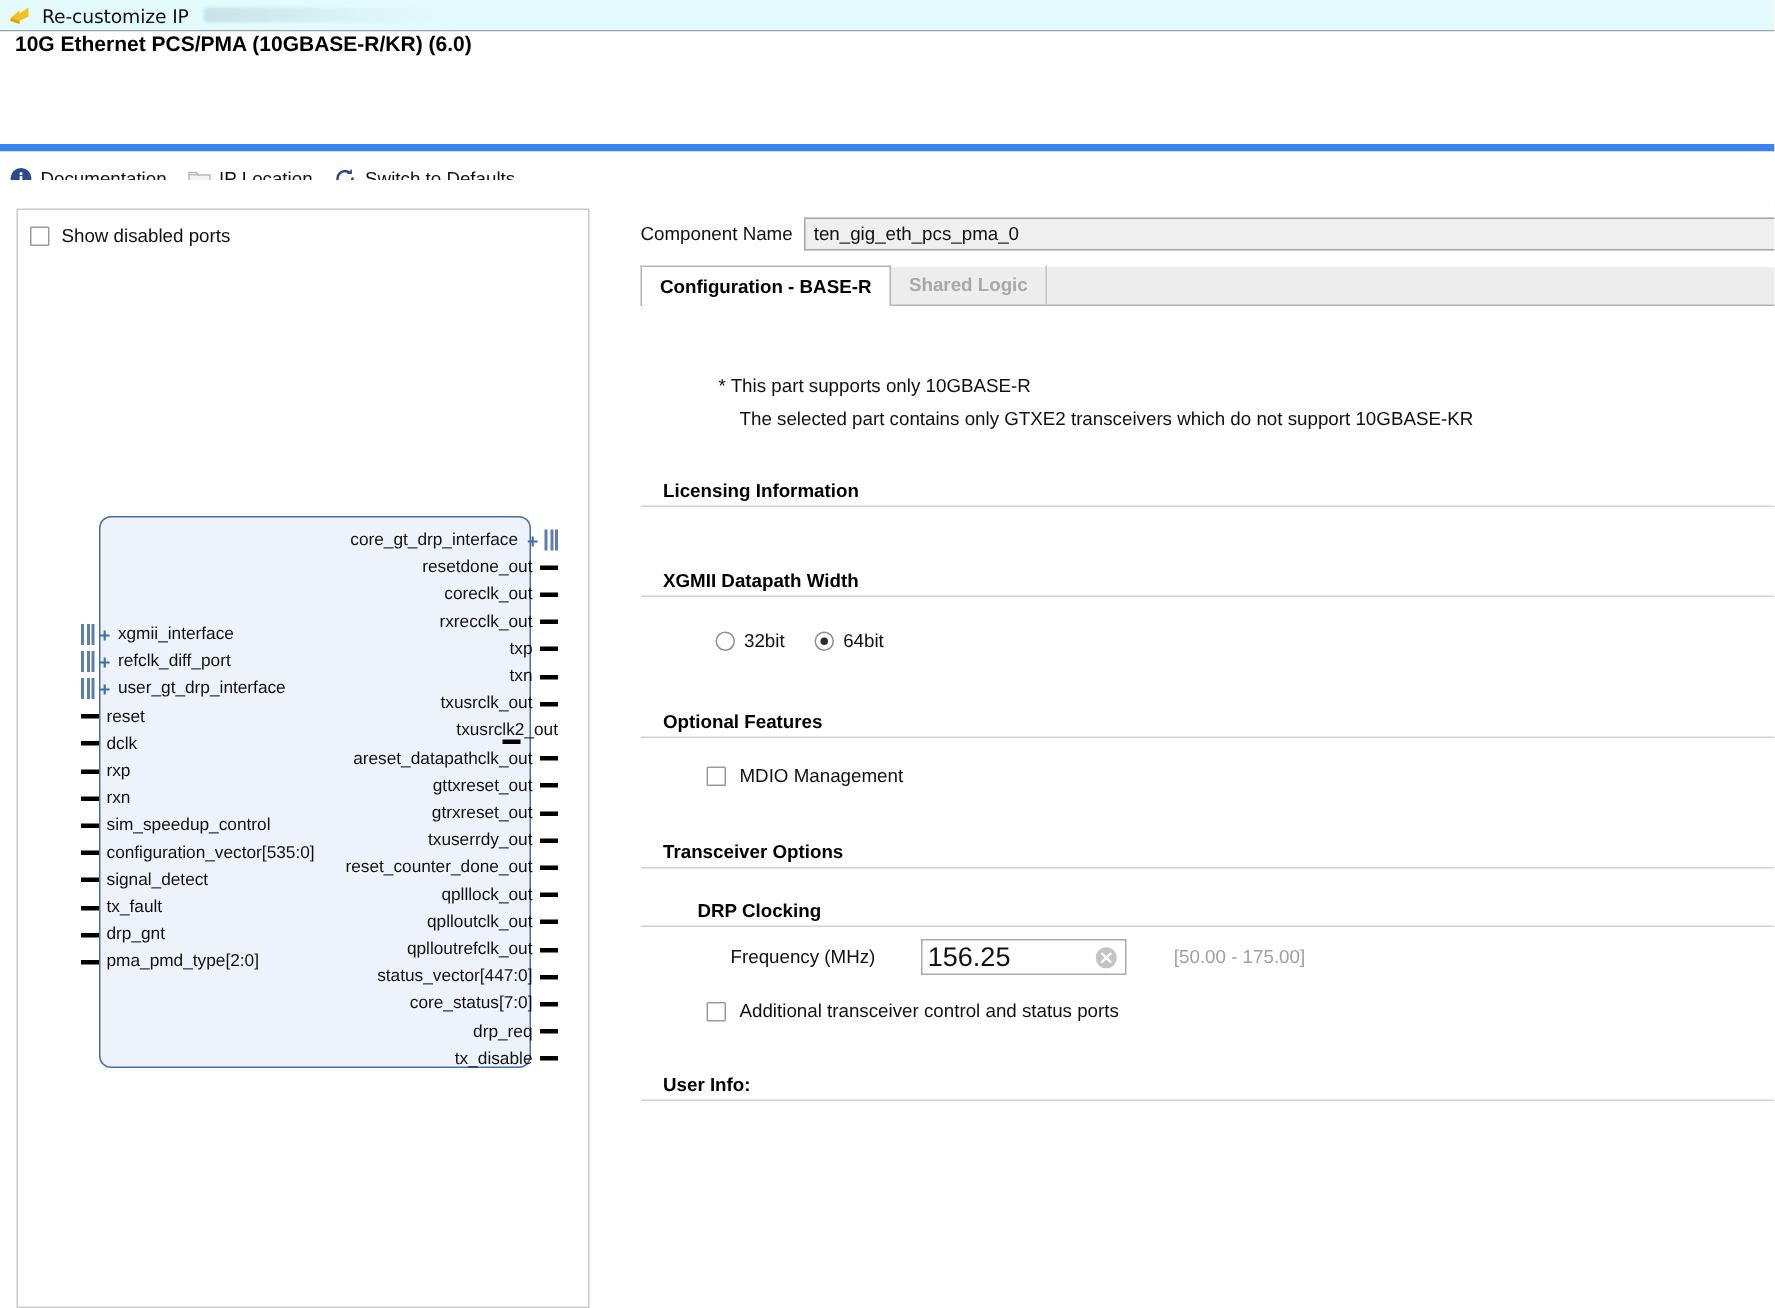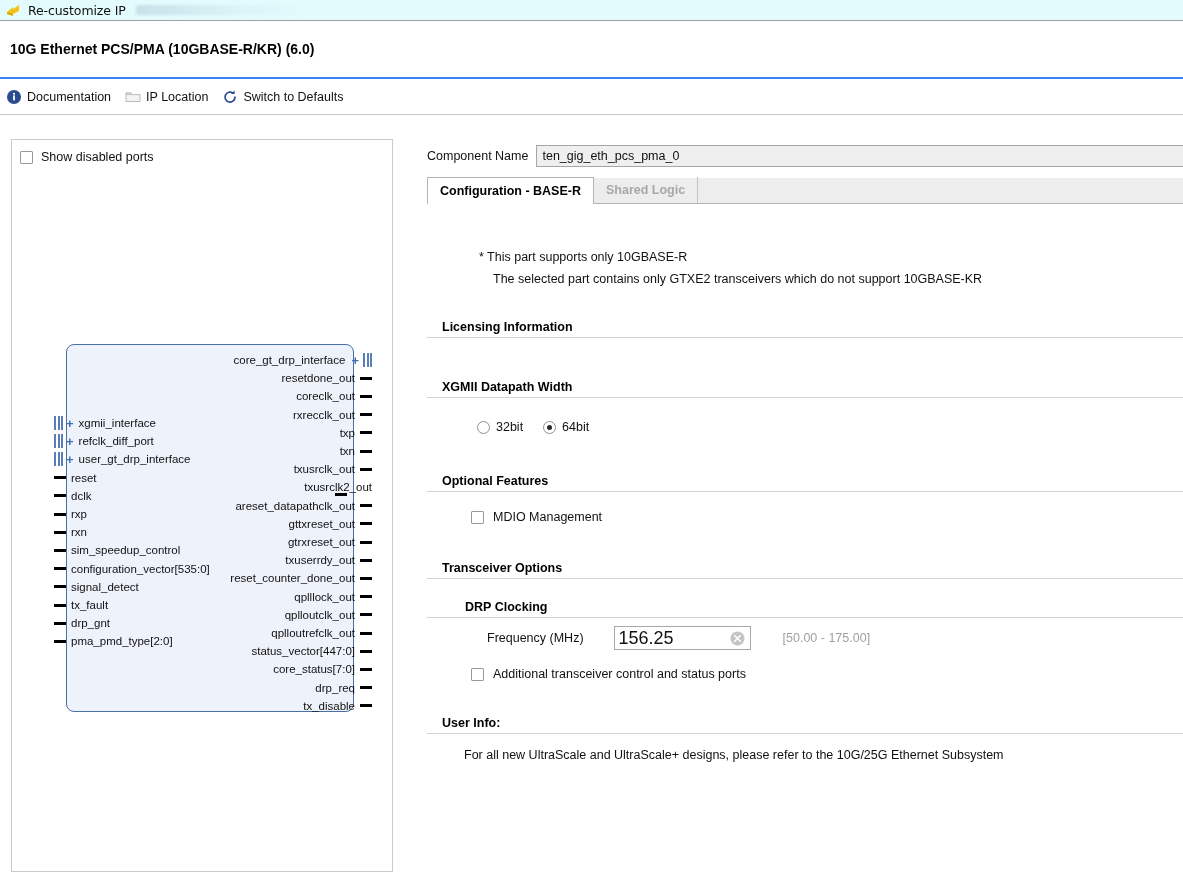--- a/index.html
+++ b/index.html
@@ -45,26 +45,25 @@
     margin-left: 10px;
     height: 10px;
     width: 170px;
     background: linear-gradient(90deg, rgba(175,205,215,.55), rgba(200,225,232,.25) 60%, rgba(227,251,253,0));
     border-radius: 2px;
     filter: blur(1.2px);
   }
 
   
   #header {
-    height: 58px;
-    background: #ffffff;
-    border-bottom: 2px solid #3b82f6;
-    box-sizing: border-box;
-    display: flex;
-    align-items: center;
+    height: 80px;
+    background: #ffffff;
+    border-bottom: 5px solid #3b82f6;
+    box-sizing: border-box;
+    display: flex;
   }
   #header .page-title {
     font-size: 14px;
     font-weight: bold;
     padding-left: 10px;
     color: #000;
   }
 
   
   #toolbar {
@@ -684,17 +683,16 @@
 
       <div class="check-row">
         <span class="cb"></span>
         <span class="cb-label">Additional transceiver control and status ports</span>
       </div>
 
       <div style="height:31px"></div>
 
       <div class="section-title">User Info:</div>
       <div style="height:10px"></div>
-      <div class="info-line indent-user">For all new UltraScale and UltraScale+ designs, please refer to the 10G/25G Ethernet Subsystem</div>
 
     </div>
   </div>
 </div>
 
 </body></html>

